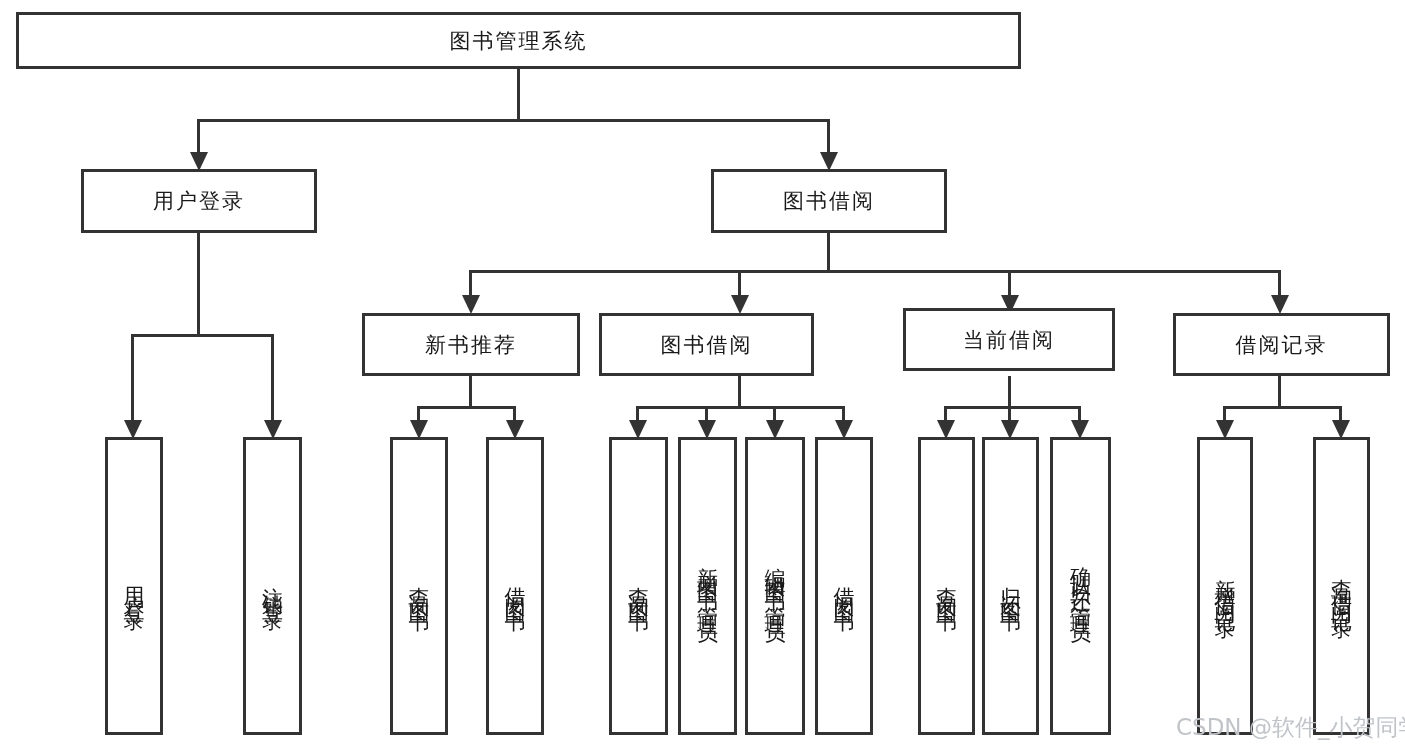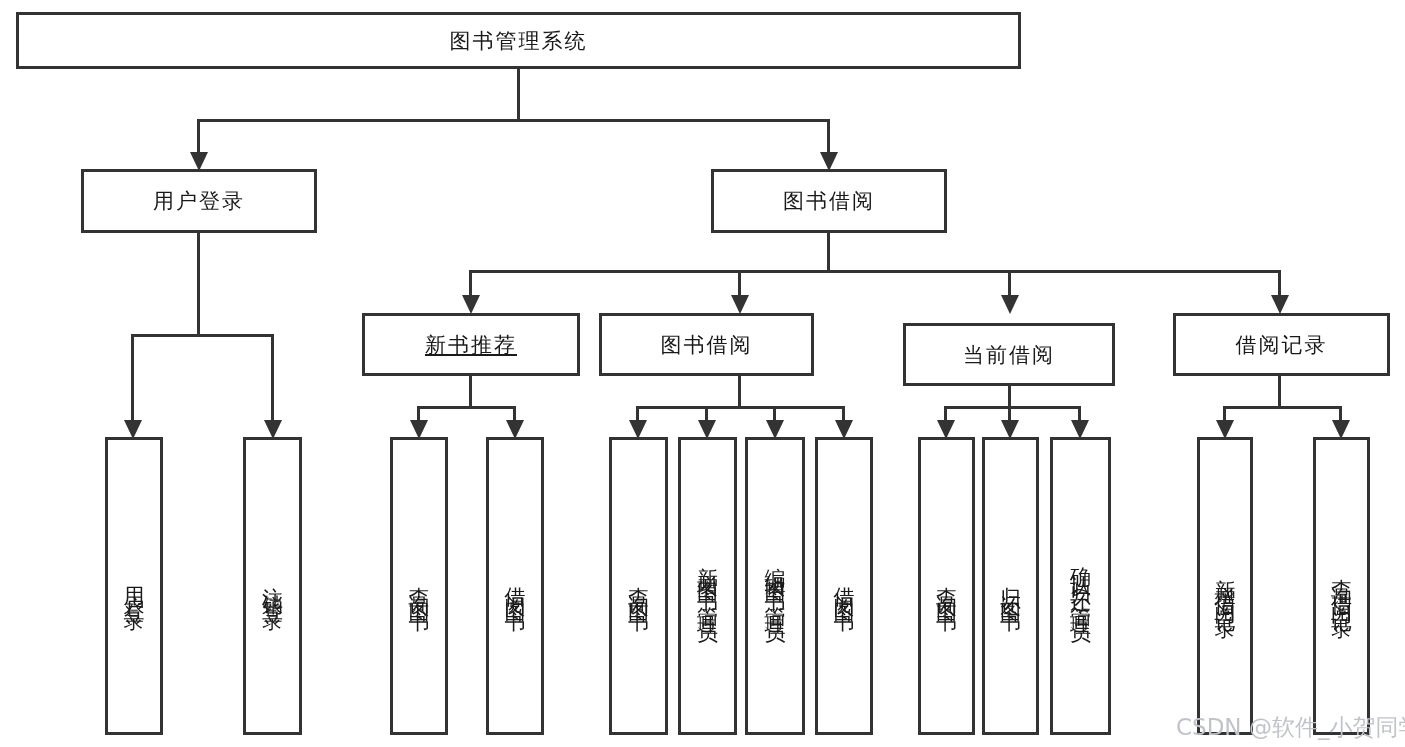--- a/index.html
+++ b/index.html
@@ -104,27 +104,27 @@
     <span>图书管理系统</span>
   </div>
 
   <div class="hnode" style="left:81px;top:169px;width:236px;height:64px;">
     <span>用户登录</span>
   </div>
   <div class="hnode" style="left:711px;top:169px;width:236px;height:64px;">
     <span>图书借阅</span>
   </div>
 
-  <div class="hnode" style="left:362px;top:313px;width:218px;height:63px;text-decoration:underline;">
+  <div class="hnode" style="left:362px;top:313px;width:218px;height:63px;">
     <span>新书推荐</span>
   </div>
   <div class="hnode" style="left:599px;top:313px;width:215px;height:63px;">
     <span>图书借阅</span>
   </div>
-  <div class="hnode" style="left:903px;top:323px;width:212px;height:63px;">
+  <div class="hnode" style="left:903px;top:308px;width:212px;height:63px;">
     <span>当前借阅</span>
   </div>
   <div class="hnode" style="left:1173px;top:313px;width:217px;height:63px;">
     <span>借阅记录</span>
   </div>
 
   <div class="vnode" style="left:105px;top:437px;width:58px;height:298px;">
     <span>用户登录</span>
   </div>
   <div class="vnode" style="left:243px;top:437px;width:59px;height:298px;">

